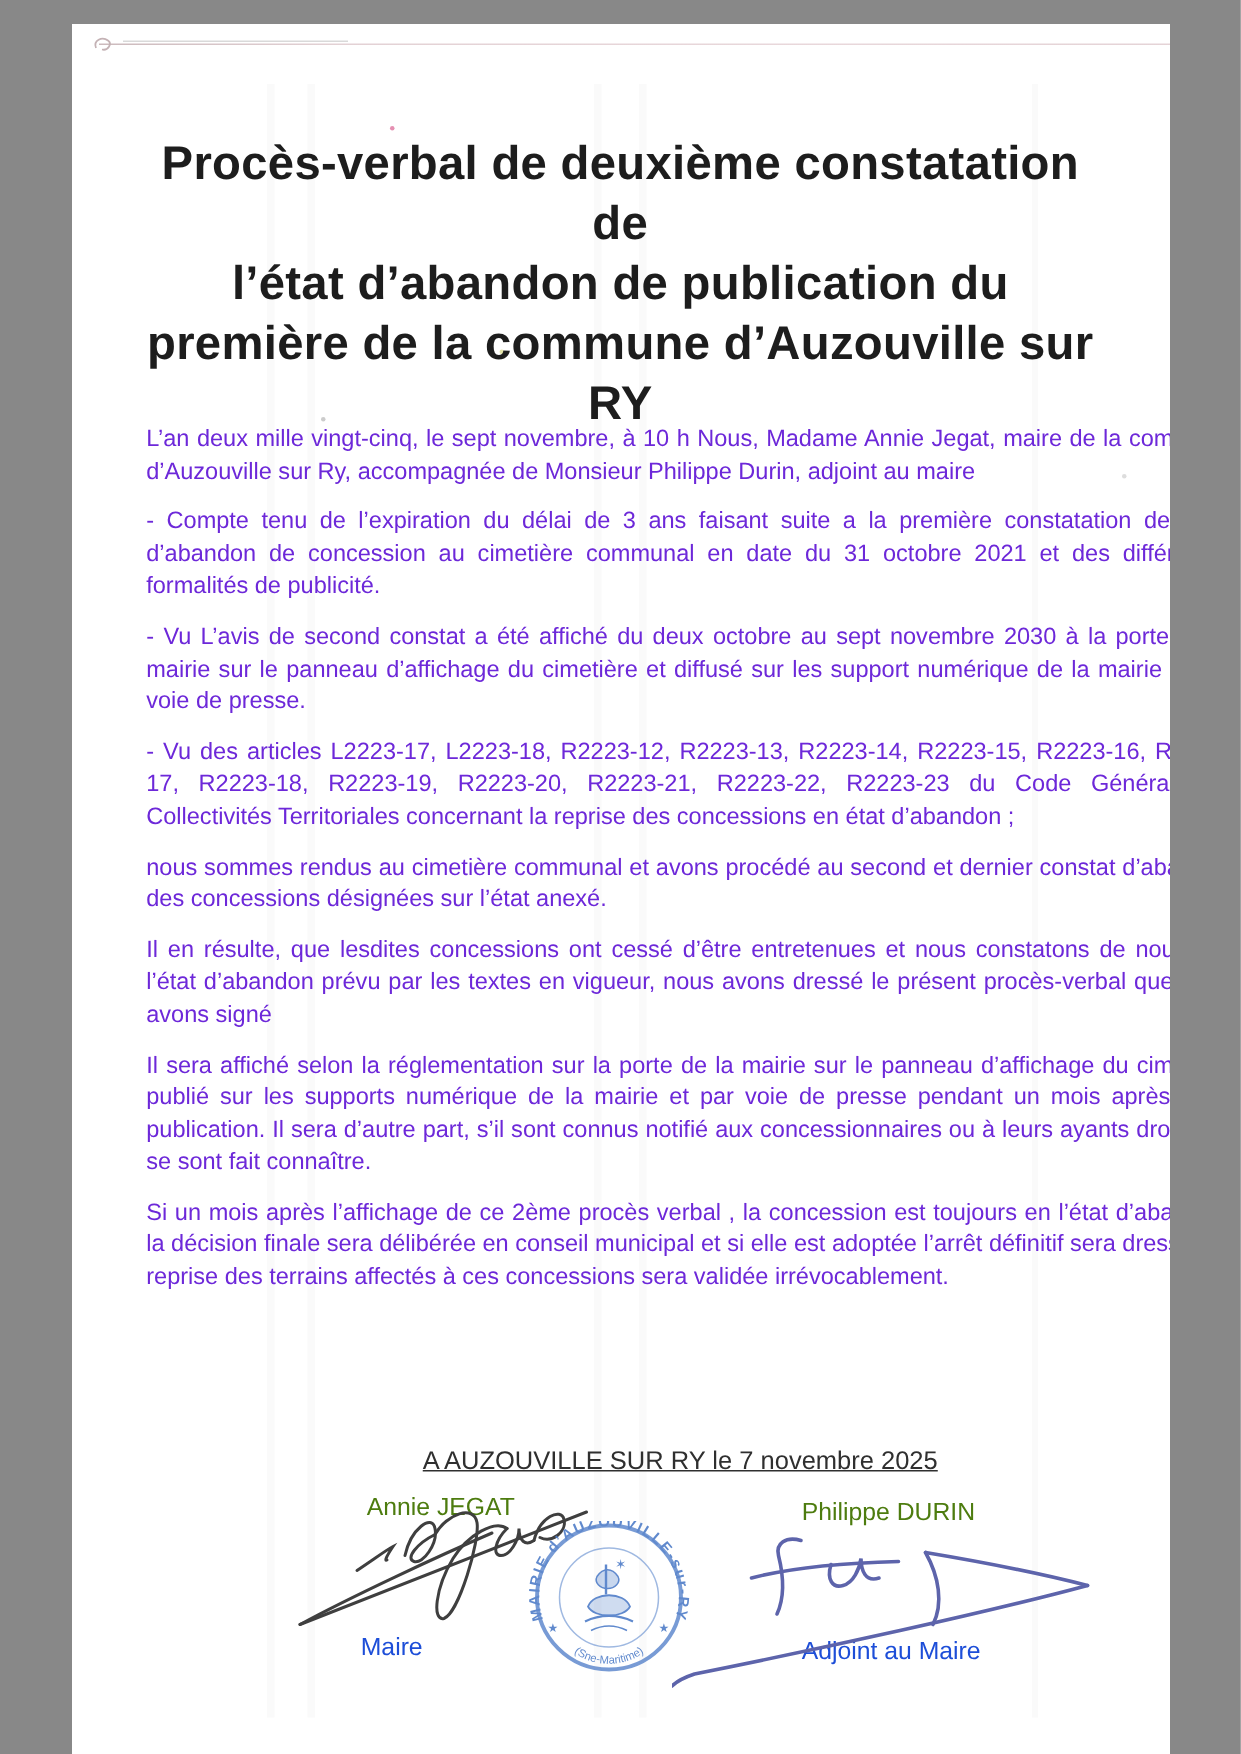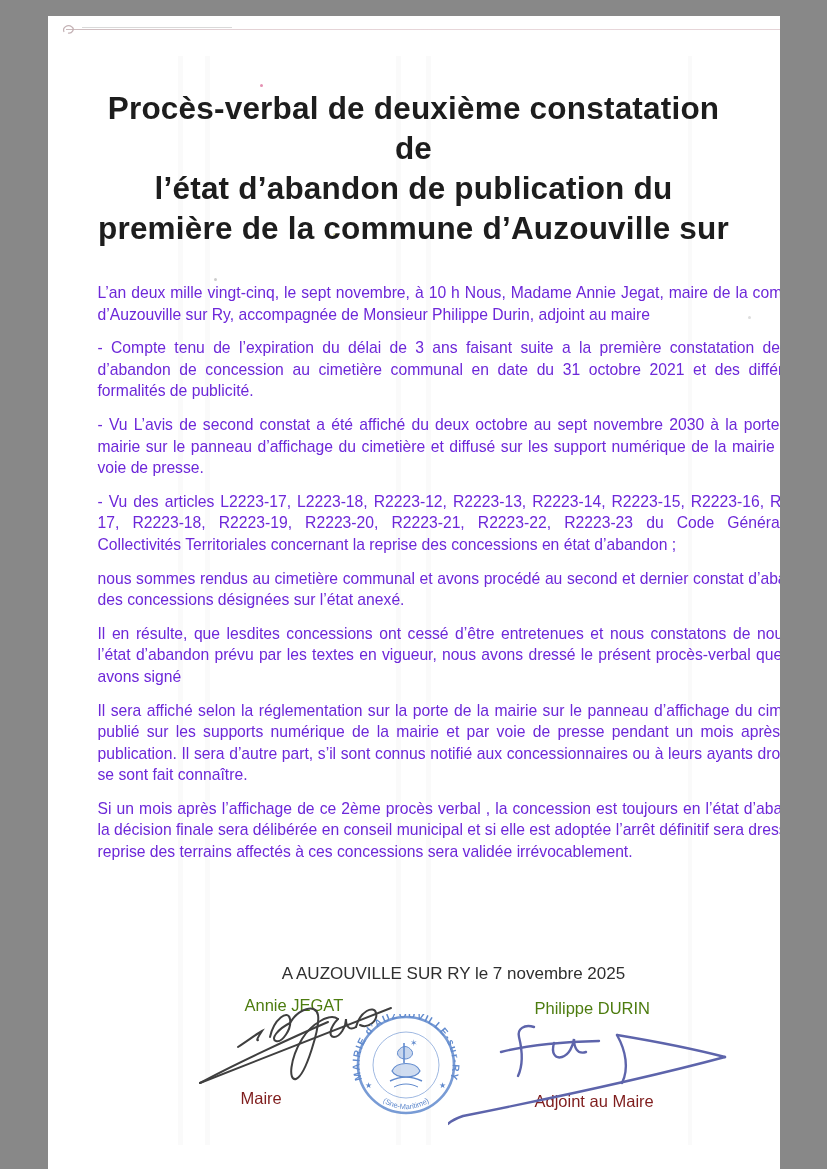--- a/index.html
+++ b/index.html
@@ -32,24 +32,24 @@
     font-size:31.5px;line-height:40px;color:#1d1d1d;
     letter-spacing:.2px;
   }
   .body-text{
     position:absolute;top:266px;left:50px;width:724px;
     font-size:15.7px;line-height:21.6px;text-align:justify;color:#6d28d9;
   }
   .body-text p{margin:0 0 12px 0;}
   .dateline{
     position:absolute;top:948px;left:50px;width:712px;
-    text-align:center;font-size:17px;color:#2f2f2f;
+    text-align:center;font-size:17px;color:#2f2f2f;text-decoration:underline;
   }
   .sig-name{position:absolute;font-size:16.5px;color:#4d7c0f;}
-  .sig-role{position:absolute;font-size:16.5px;color:#7f1d1d;}
+  .sig-role{position:absolute;font-size:16.5px;color:#1d4ed8;}
   .name-left{top:980px;left:197px;}
   .name-right{top:983px;left:487px;}
   .role-left{top:1073px;left:193px;}
   .role-right{top:1076px;left:487px;}
   .sig-annie{position:absolute;top:983px;left:130px;}
   .sig-philippe{position:absolute;top:1005px;left:400px;}
   .stamp{position:absolute;top:998px;left:300px;opacity:.9;}
 </style>
 </head>
 <body>
@@ -69,20 +69,21 @@
   <div class="speck" style="left:212px;top:68px;background:#c26;opacity:.5"></div>
   <div class="speck" style="left:285px;top:217px;background:#cc5;opacity:.5"></div>
   <div class="speck" style="left:166px;top:262px;background:#999;opacity:.5"></div>
   <div class="speck" style="left:700px;top:300px;background:#aaa;opacity:.4"></div>
   <div class="speck" style="left:762px;top:790px;background:#a88;opacity:.4"></div>
 
   <div class="title">
     <div>Procès-verbal de deuxième constatation de</div>
     <div>l’état d’abandon de publication du</div>
     <div>première de la commune d’Auzouville sur</div>
+    <div>RY</div>
   </div>
 
   <div class="body-text">
     <p>L’an deux mille vingt-cinq, le sept novembre, à 10 h Nous, Madame Annie Jegat, maire de la commune d’Auzouville sur Ry, accompagnée de Monsieur Philippe Durin, adjoint au maire</p>
     <p>- Compte tenu de l’expiration du délai de 3 ans faisant suite a la première constatation de l’état d’abandon de concession au cimetière communal en date du 31 octobre 2021 et des différentes formalités de publicité.</p>
     <p>- Vu L’avis de second constat a été affiché du deux octobre au sept novembre 2030 à la porte de la mairie sur le panneau d’affichage du cimetière et diffusé sur les support numérique de la mairie et par voie de presse.</p>
     <p>- Vu des articles L2223-17, L2223-18, R2223-12, R2223-13, R2223-14, R2223-15, R2223-16, R2223-17, R2223-18, R2223-19, R2223-20, R2223-21, R2223-22, R2223-23 du Code Général des Collectivités Territoriales concernant la reprise des concessions en état d’abandon ;</p>
     <p>nous sommes rendus au cimetière communal et avons procédé au second et dernier constat d’abandon des concessions désignées sur l’état anexé.</p>
     <p>Il en résulte, que lesdites concessions ont cessé d’être entretenues et nous constatons de nouveau, l’état d’abandon prévu par les textes en vigueur, nous avons dressé le présent procès-verbal que nous avons signé</p>
     <p>Il sera affiché selon la réglementation sur la porte de la mairie sur le panneau d’affichage du cimetière publié sur les supports numérique de la mairie et par voie de presse pendant un mois après cette publication. Il sera d’autre part, s’il sont connus notifié aux concessionnaires ou à leurs ayants droits qui se sont fait connaître.</p>

